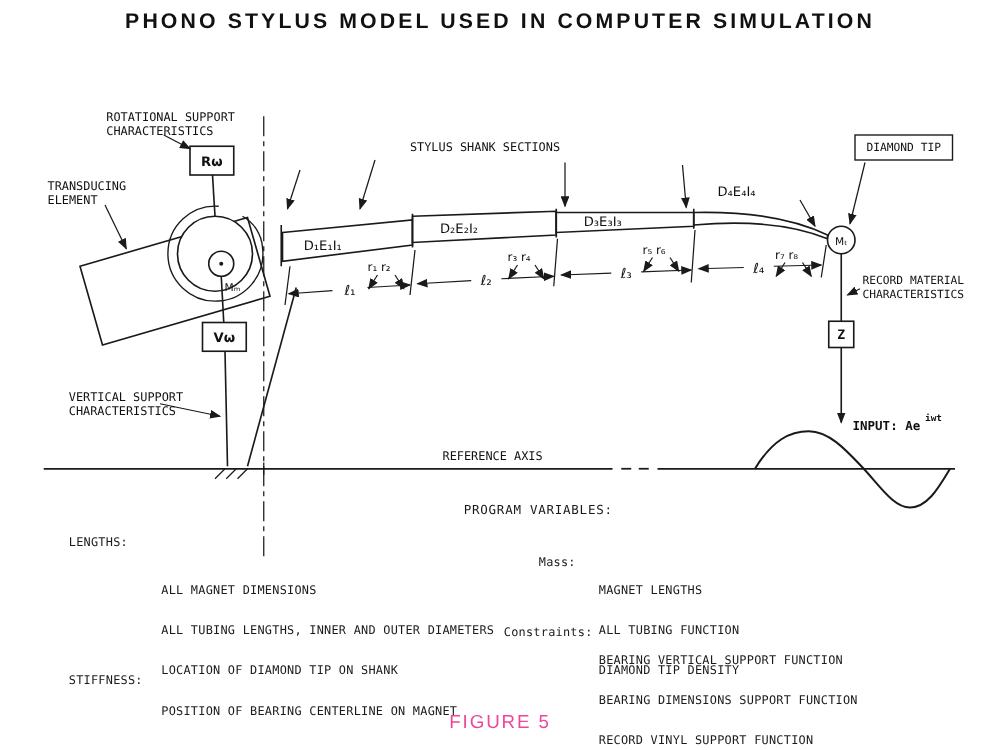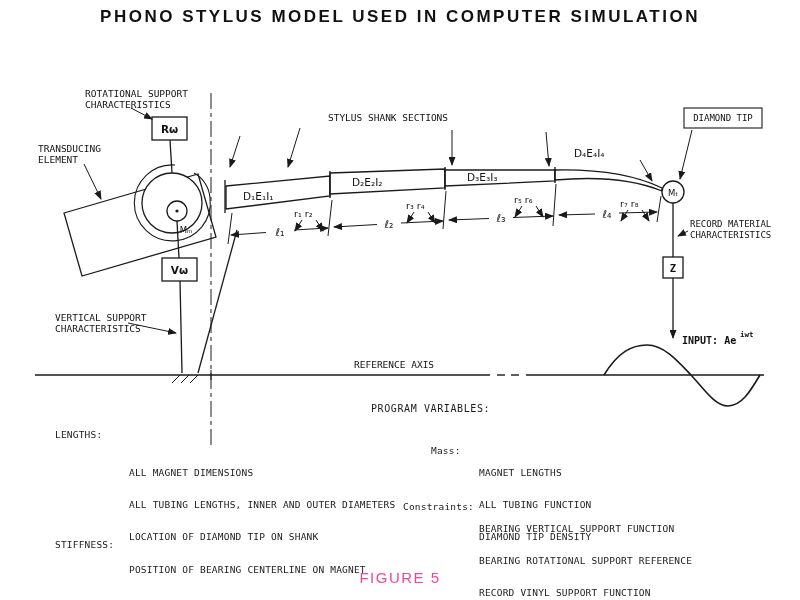--- a/index.html
+++ b/index.html
@@ -216,21 +216,21 @@
   <div class="tx" id="mass-label">Mass:</div>
   <div class="tx" id="mass-items">
     <div class="ln">MAGNET LENGTHS</div>
     <div class="ln">ALL TUBING FUNCTION</div>
     <div class="ln">DIAMOND TIP DENSITY</div>
   </div>
 
   <div class="tx" id="constraints-label">Constraints:</div>
   <div class="tx" id="constraints-items">
     <div class="ln">BEARING VERTICAL SUPPORT FUNCTION</div>
-    <div class="ln">BEARING ROTATIONAL SUPPORT REFERENCE</div>
+    <div class="ln">BEARING DIMENSIONS SUPPORT FUNCTION</div>
     <div class="ln">RECORD VINYL SUPPORT FUNCTION</div>
   </div>
 
   <div class="tx" id="stiffness-label">STIFFNESS:</div>
 
   <div class="caption">FIGURE 5</div>
 
 </div>
 
 </body></html>

